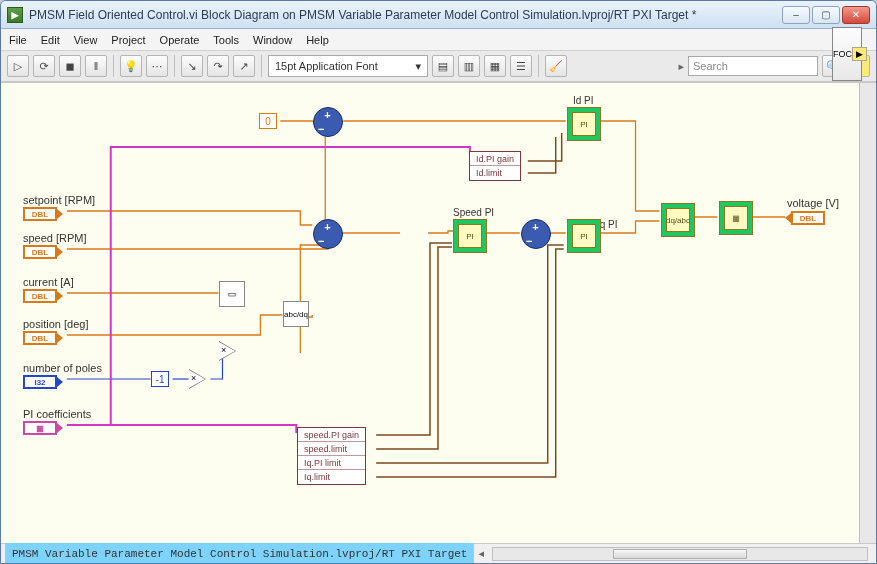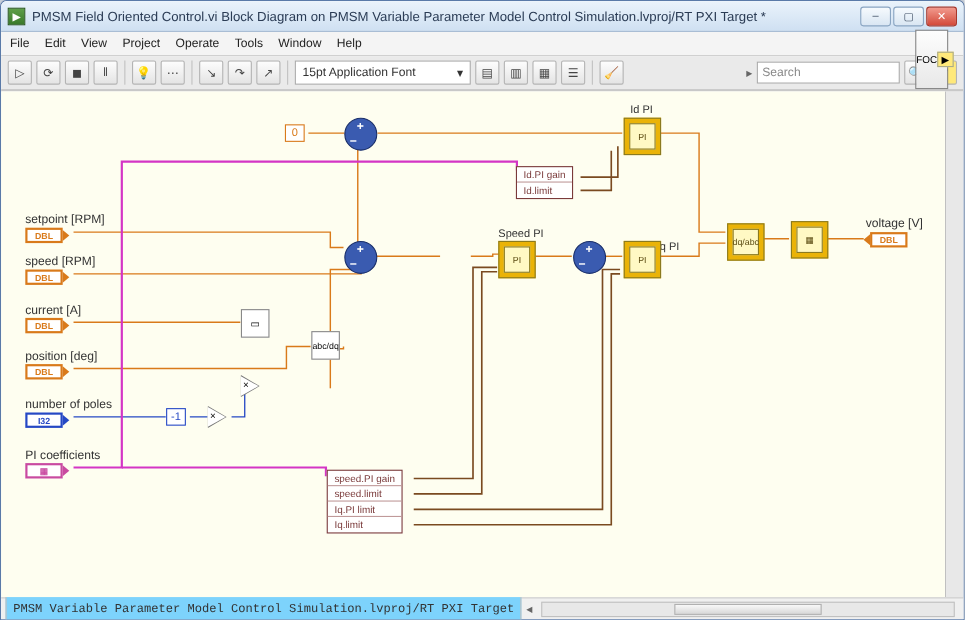--- a/index.html
+++ b/index.html
@@ -198,21 +198,21 @@
   .sumnode {
     position:absolute; width:30px; height:30px; border-radius:50%;
     background:#3a5bb0; border:1px solid #1a2f6a;
     display:flex; align-items:center; justify-content:center;
     color:#fff; font-size:13px; font-weight:bold; letter-spacing:1px;
   }
   .sumnode .minus { position:absolute; left:4px; bottom:1px; font-size:11px;}
   .sumnode .plus  { position:absolute; top:1px; font-size:11px;}
   .subvi {
     position:absolute; width:34px; height:34px;
-    background:#eab308; border:1px solid #8a7a20;
+    background:#22c55e; border:1px solid #8a7a20;
     display:flex; flex-direction:column; align-items:center; justify-content:center;
     font-size:8px; color:#5a4a10;
   }
   .subvi .frame{ width:24px;height:24px;border:1px solid #8a7a20; background:#fff9c4; display:flex;align-items:center;justify-content:center;}
   .unbundle {
     position:absolute; background:#fff; border:1px solid #7a3a3a;
     display:flex; flex-direction:column;
   }
   .unbundle .row {
     height:14px; padding:0 6px; font-size:9px; color:#7a3a3a;

